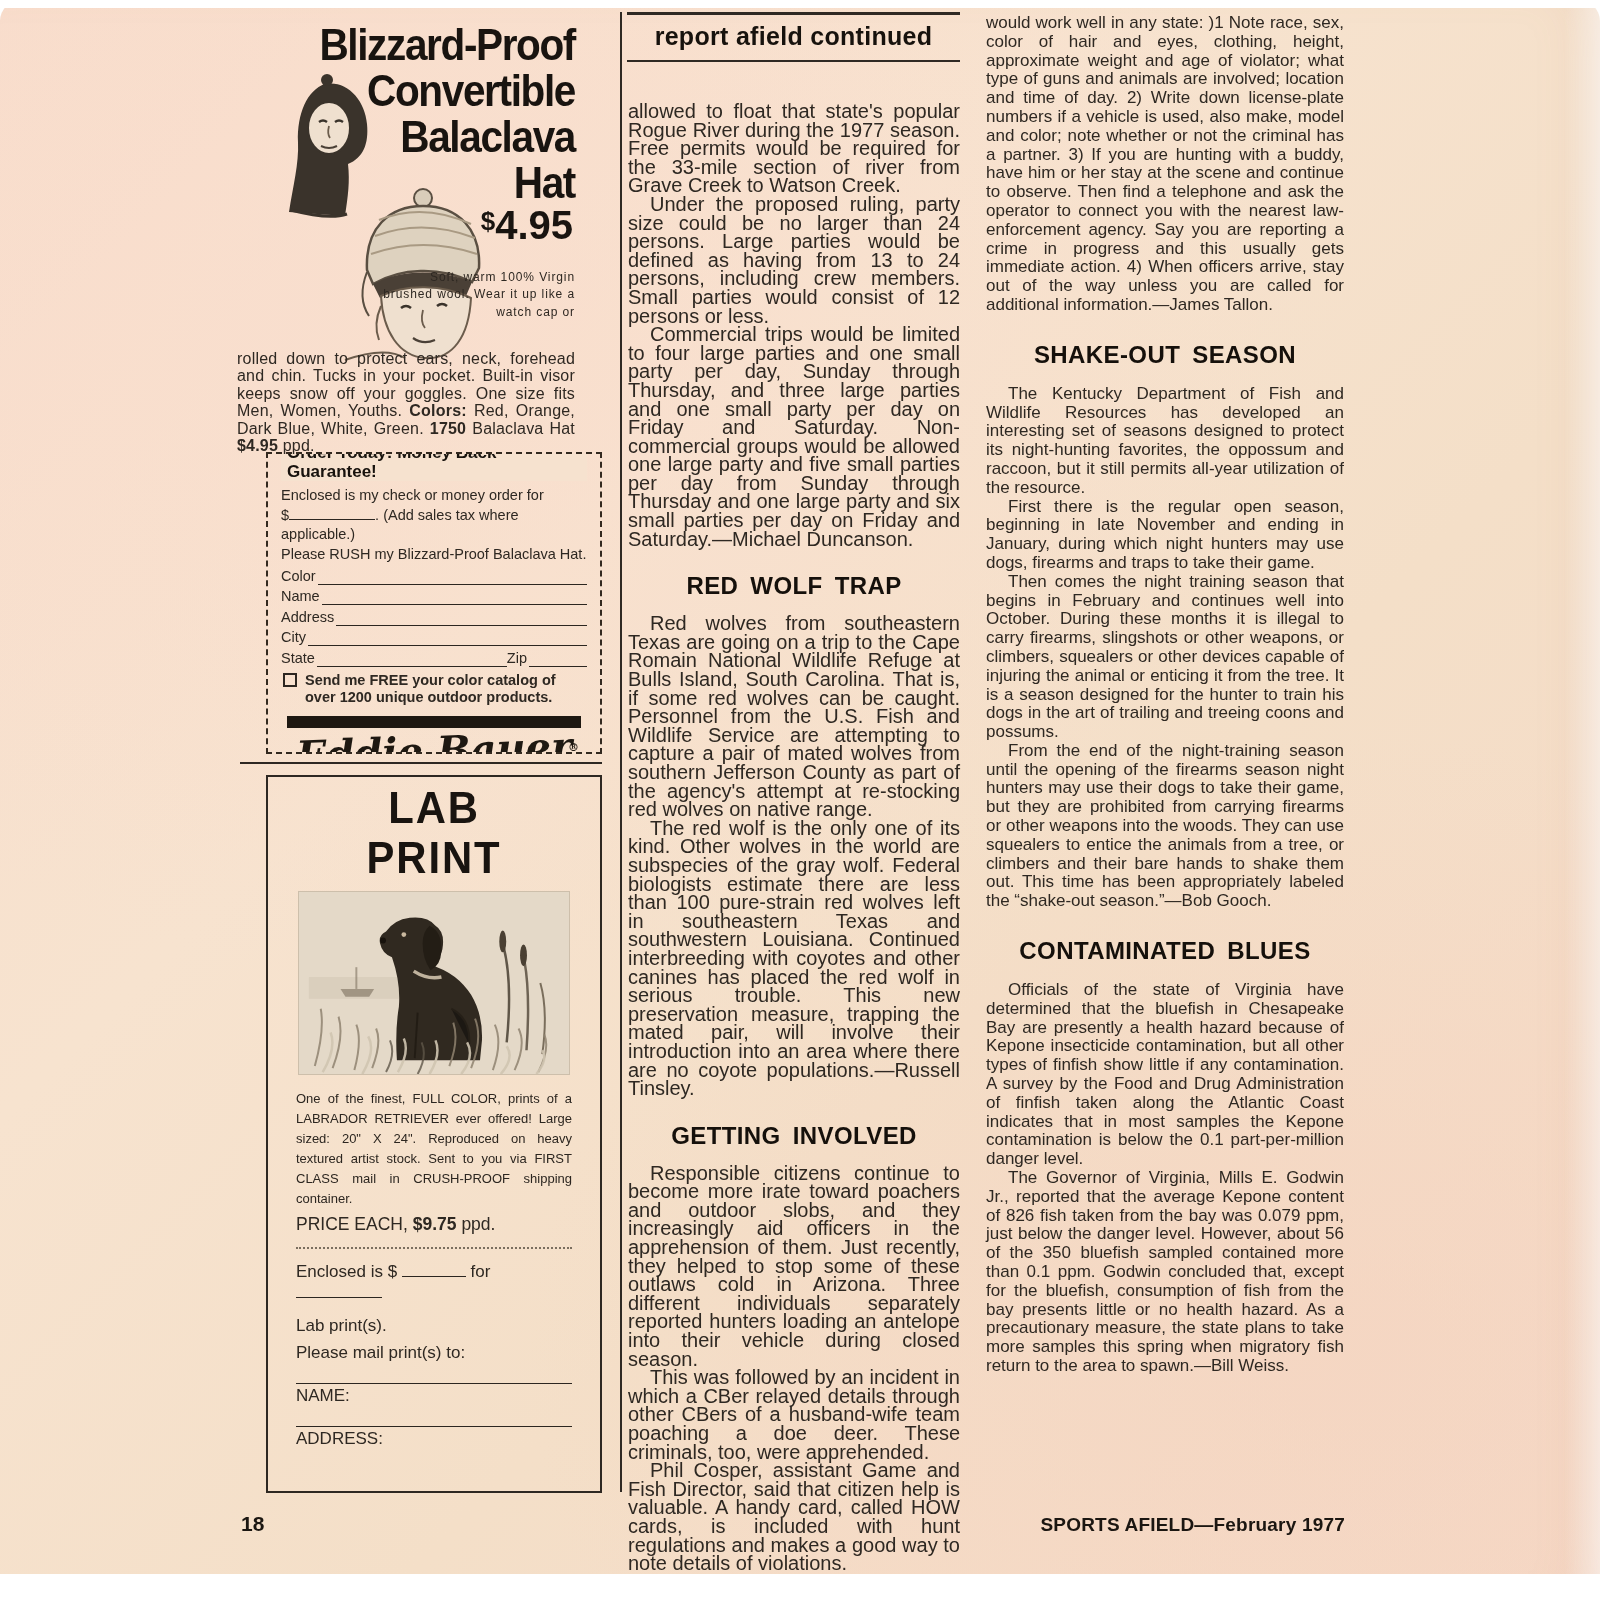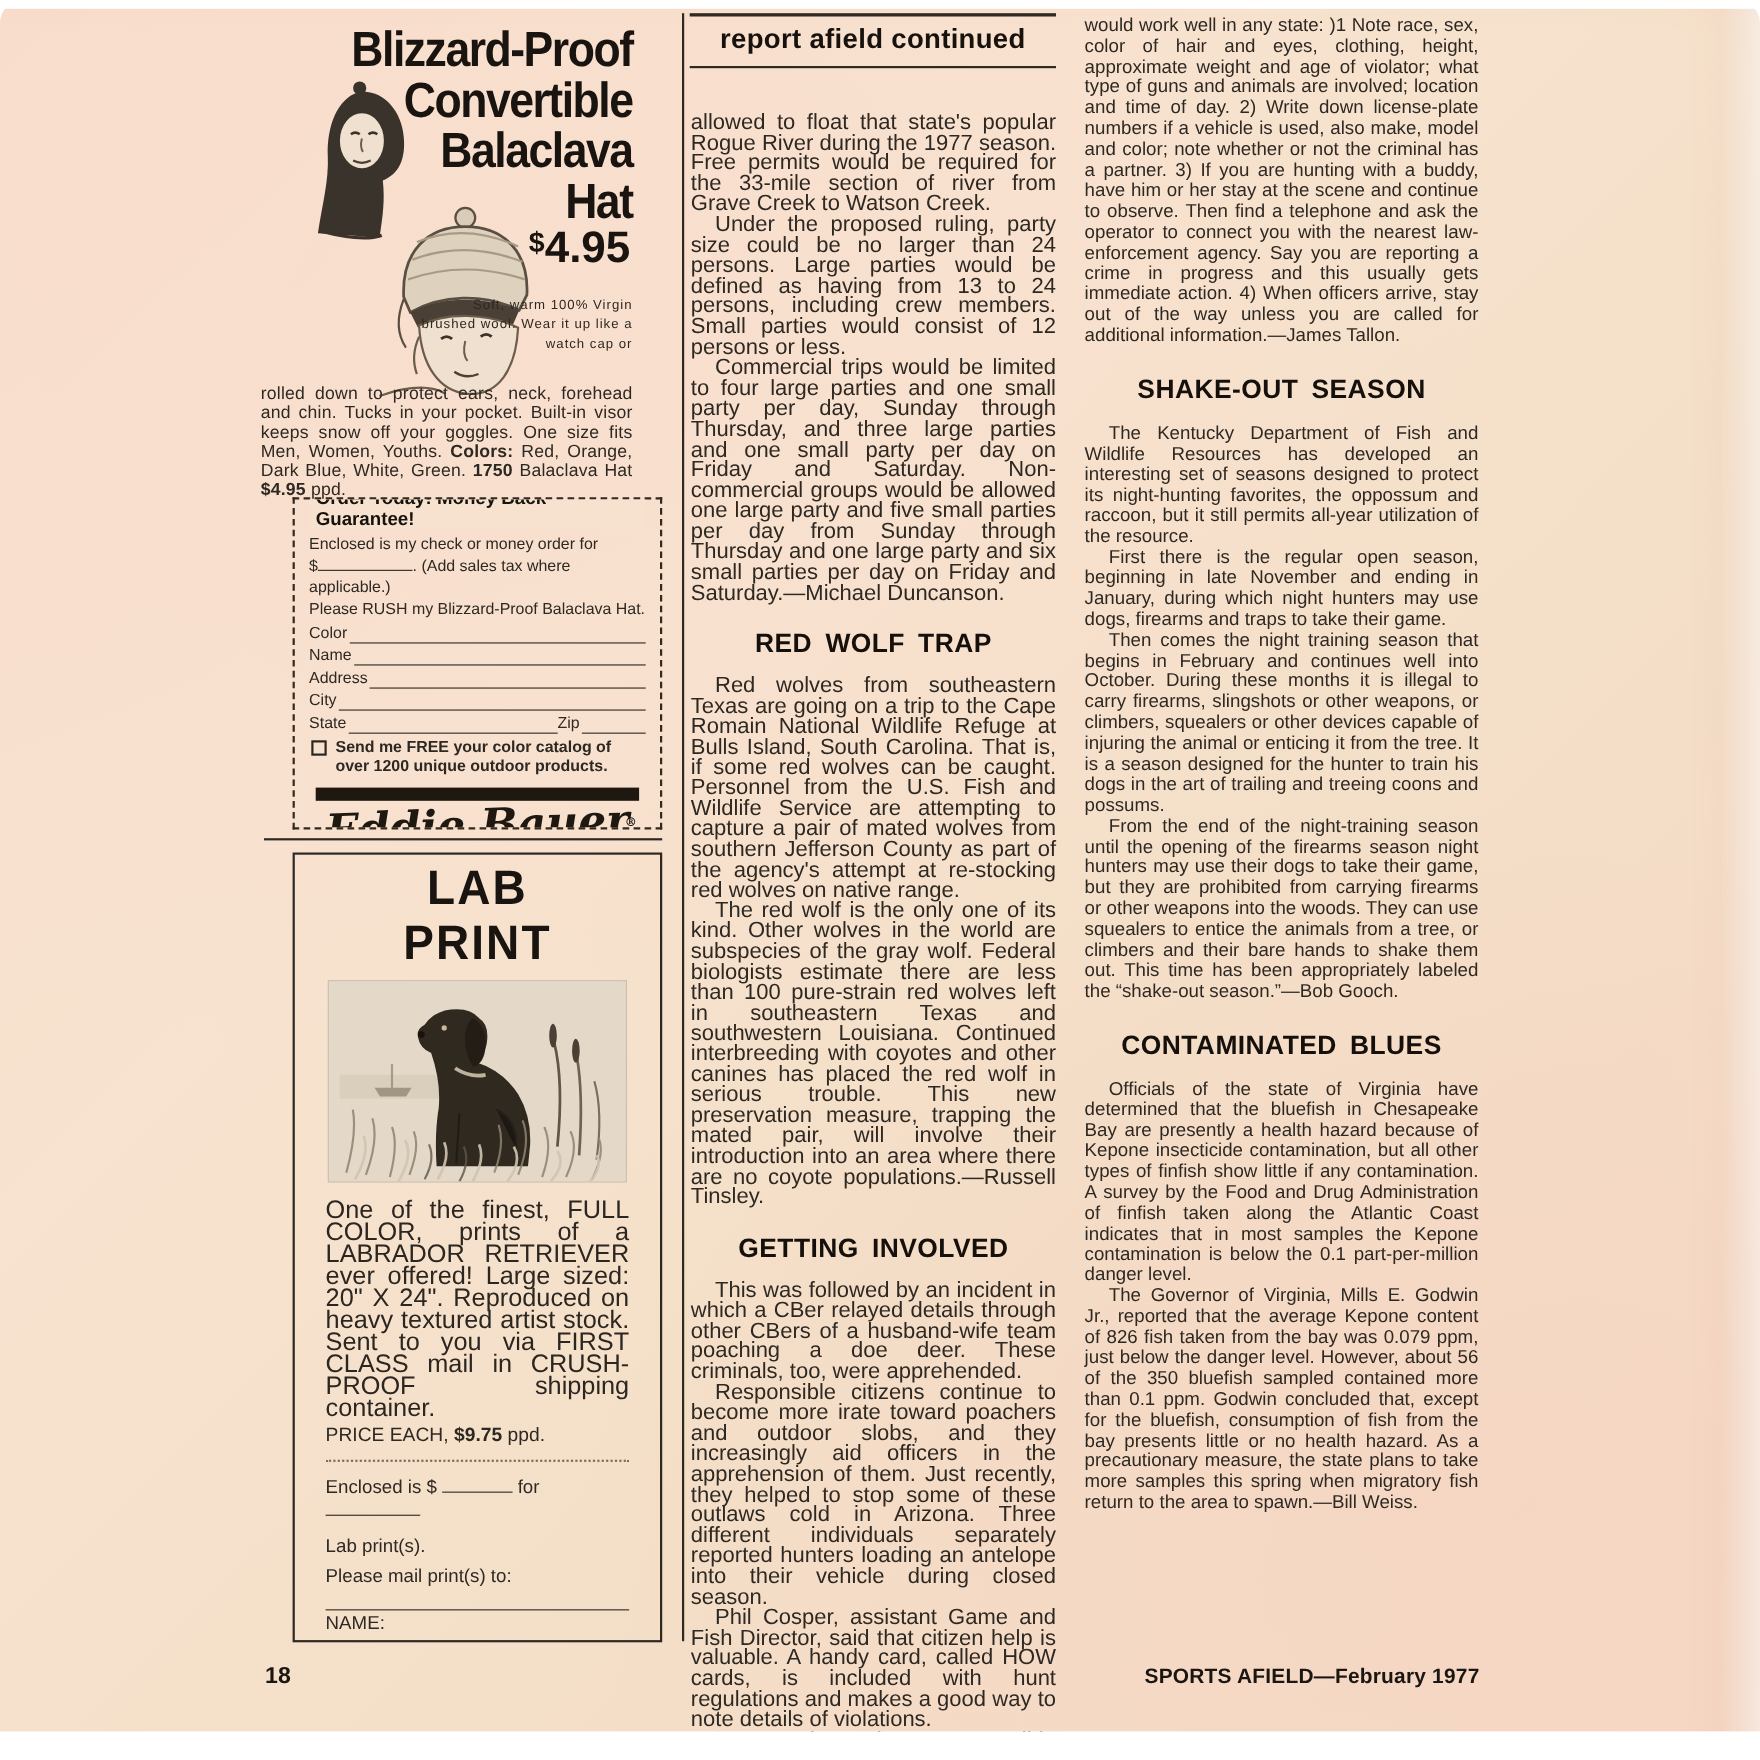--- a/index.html
+++ b/index.html
@@ -46,21 +46,21 @@
     line-height:46px;text-align:center;position:relative;transform:rotate(-2deg)}
   .eb-reg{position:absolute;top:2px;right:2px;font-size:11px;transform:rotate(2deg)}
 
   
   .rule-above-lab{position:absolute;left:240px;top:762px;width:362px;height:2px;background:#2e2822}
   .ad-lab{position:absolute;left:266px;top:775px;width:336px;height:718px;border:2px solid #2e2822;
     padding:6px 28px 0;overflow:hidden}
   .lab-title{font-size:44px;font-weight:bold;letter-spacing:2px;word-spacing:30px;text-align:center;
     color:#191410;transform:scaleX(.95)}
   .lab-art{display:block;margin:8px auto 0;width:272px;height:184px;border:1px solid #cdbfab;background:#e4d9c8}
-  .lab-body{margin-top:14px;font-size:23px;line-height:20px;text-align:justify;color:#2c2620}
+  .lab-body{margin-top:14px;font-size:13px;line-height:20px;text-align:justify;color:#2c2620}
   .lab-price{margin-top:5px;font-size:17.5px}
   .dotted{margin-top:12px;border-top:2px dotted #7a6e5f}
   .lab-enc{margin-top:12px;font-size:17px;line-height:21px}
   .lab-mailto{margin-top:7px;font-size:17px}
   .wline{margin-top:20px;border-top:1.5px solid #2c2620}
   .wlab{font-size:17px;margin-top:2px}
 
   
   .vrule{position:absolute;left:620px;top:12px;width:2px;height:1480px;background:#2f2923}
   .rpt-head{position:absolute;left:627px;top:12px;width:333px;border-top:3px solid #2f2923;
@@ -226,22 +226,22 @@
   <header class="rpt-head"><span>report afield continued</span></header>
 
   <section class="col col2">
     <p class="noind">allowed to float that state's popular Rogue River during the 1977 season. Free permits would be required for the 33-mile section of river from Grave Creek to Watson Creek.</p>
     <p>Under the proposed ruling, party size could be no larger than 24 persons. Large parties would be defined as having from 13 to 24 persons, including crew members. Small parties would consist of 12 persons or less.</p>
     <p>Commercial trips would be limited to four large parties and one small party per day, Sunday through Thursday, and three large parties and one small party per day on Friday and Saturday. Non-commercial groups would be allowed one large party and five small parties per day from Sunday through Thursday and one large party and six small parties per day on Friday and Saturday.—Michael Duncanson.</p>
     <h2>RED WOLF TRAP</h2>
     <p>Red wolves from southeastern Texas are going on a trip to the Cape Romain National Wildlife Refuge at Bulls Island, South Carolina. That is, if some red wolves can be caught. Personnel from the U.S. Fish and Wildlife Service are attempting to capture a pair of mated wolves from southern Jefferson County as part of the agency's attempt at re-stocking red wolves on native range.</p>
     <p>The red wolf is the only one of its kind. Other wolves in the world are subspecies of the gray wolf. Federal biologists estimate there are less than 100 pure-strain red wolves left in southeastern Texas and southwestern Louisiana. Continued interbreeding with coyotes and other canines has placed the red wolf in serious trouble. This new preservation measure, trapping the mated pair, will involve their introduction into an area where there are no coyote populations.—Russell Tinsley.</p>
     <h2>GETTING INVOLVED</h2>
+    <p>Responsible citizens continue to become more irate toward poachers and outdoor slobs, and they increasingly aid officers in the apprehension of them. Just recently, they helped to stop some of these outlaws cold in Arizona. Three different individuals separately reported hunters loading an antelope into their vehicle during closed season.</p>
     <p>This was followed by an incident in which a CBer relayed details through other CBers of a husband-wife team poaching a doe deer. These criminals, too, were apprehended.</p>
-    <p>Responsible citizens continue to become more irate toward poachers and outdoor slobs, and they increasingly aid officers in the apprehension of them. Just recently, they helped to stop some of these outlaws cold in Arizona. Three different individuals separately reported hunters loading an antelope into their vehicle during closed season.</p>
     <p>Phil Cosper, assistant Game and Fish Director, said that citizen help is valuable. A handy card, called HOW cards, is included with hunt regulations and makes a good way to note details of violations.</p>
     <p>In Utah, the responsible sportsman is equally active. Here the state suggests that observers of wildlife crimes not attempt citizen's arrest because it could be dangerous. What they recommend</p>
   </section>
 
   <section class="col col3">
     <p class="noind">would work well in any state: )1 Note race, sex, color of hair and eyes, clothing, height, approximate weight and age of violator; what type of guns and animals are involved; location and time of day. 2) Write down license-plate numbers if a vehicle is used, also make, model and color; note whether or not the criminal has a partner. 3) If you are hunting with a buddy, have him or her stay at the scene and continue to observe. Then find a telephone and ask the operator to connect you with the nearest law-enforcement agency. Say you are reporting a crime in progress and this usually gets immediate action. 4) When officers arrive, stay out of the way unless you are called for additional information.—James Tallon.</p>
     <h2>SHAKE-OUT SEASON</h2>
     <p>The Kentucky Department of Fish and Wildlife Resources has developed an interesting set of seasons designed to protect its night-hunting favorites, the oppossum and raccoon, but it still permits all-year utilization of the resource.</p>
     <p>First there is the regular open season, beginning in late November and ending in January, during which night hunters may use dogs, firearms and traps to take their game.</p>
     <p>Then comes the night training season that begins in February and continues well into October. During these months it is illegal to carry firearms, slingshots or other weapons, or climbers, squealers or other devices capable of injuring the animal or enticing it from the tree. It is a season designed for the hunter to train his dogs in the art of trailing and treeing coons and possums.</p>

